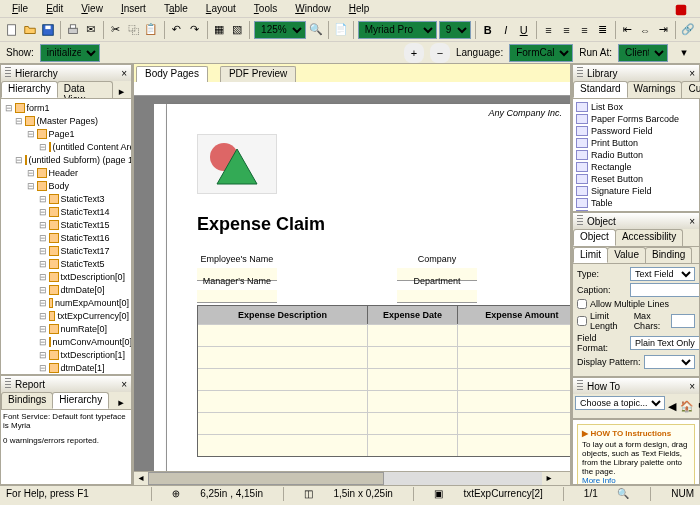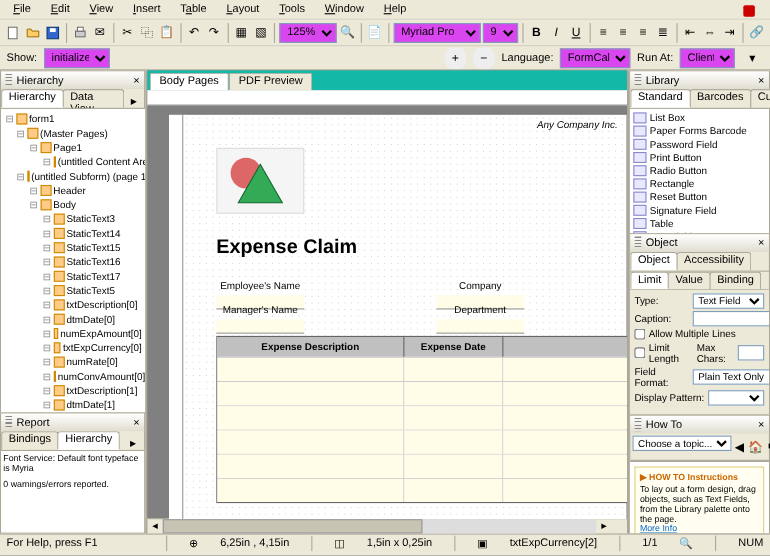--- a/index.html
+++ b/index.html
@@ -3,38 +3,38 @@
 <meta charset="utf-8">
 <style>
 * { box-sizing: border-box; margin: 0; padding: 0; }
 body { font-family: Tahoma, Arial, sans-serif; font-size: 10px; background: #ece9d8; width: 700px; height: 505px; overflow: hidden; }
 .menubar { display: flex; height: 18px; background: #ece9d8; padding: 2px 4px; gap: 2px; border-bottom: 1px solid #d4d0c8; }
 .menubar span { padding: 1px 8px; cursor: pointer; }
 .menubar span u { text-decoration: underline; }
 .toolbar { display: flex; height: 24px; background: #ece9d8; padding: 1px 4px; align-items: center; gap: 2px; border-bottom: 1px solid #d4d0c8; }
 .tb-btn { width: 20px; height: 20px; display: flex; align-items: center; justify-content: center; border: 1px solid transparent; font-size: 11px; cursor: pointer; }
 .tb-sep { width: 1px; height: 18px; background: #aca899; margin: 0 2px; }
-.tb-input { height: 18px; border: 1px solid #7f9db9; background: #d946ef; font-size: 10px; padding: 0 2px; }
+.tb-input { height: 18px; border: 1px solid #7f9db9; background: #15803d; font-size: 10px; padding: 0 2px; }
 .showbar { height: 22px; display: flex; align-items: center; padding: 0 6px; gap: 6px; border-bottom: 1px solid #aca899; }
 .main { display: flex; height: 421px; }
 .left-panels { width: 134px; display: flex; flex-direction: column; border-right: 2px solid #aca899; }
 .right-panels { width: 130px; display: flex; flex-direction: column; border-left: 2px solid #aca899; }
 .center { flex: 1; display: flex; flex-direction: column; background: #808080; min-width: 0; }
 .panel { display: flex; flex-direction: column; background: #ece9d8; border: 1px solid #aca899; min-height: 0; }
 .panel-title { height: 16px; background: linear-gradient(#fff,#e0ddd0); display: flex; align-items: center; padding: 0 4px; font-size: 10px; gap: 4px; }
 .panel-title .handle { width: 6px; height: 12px; background: repeating-linear-gradient(#888 0 1px, transparent 1px 3px); }
 .panel-title .close { margin-left: auto; cursor: pointer; }
 .panel-tabs { display: flex; height: 17px; font-size: 10px; }
 .panel-tab { padding: 1px 6px; background: #ece9d8; border: 1px solid #aca899; border-bottom: none; border-radius: 3px 3px 0 0; cursor: pointer; margin-right: -1px; }
 .panel-tab.active { background: #fff; border-bottom: 1px solid #fff; z-index: 1; position: relative; }
 .panel-body { flex: 1; background: #fff; border-top: 1px solid #aca899; overflow: auto; font-size: 9px; padding: 2px; }
 .tree-item { white-space: nowrap; display: flex; align-items: center; gap: 2px; padding: 0 0 0 2px; height: 13px; }
 .tree-item .ico { width: 10px; height: 10px; display: inline-block; }
 .indent1 { padding-left: 12px; } .indent2 { padding-left: 24px; } .indent3 { padding-left: 36px; }
-.canvas-tabs { height: 18px; display: flex; background: #14b8a6; padding: 2px 2px 0 2px; gap: 0; }
+.canvas-tabs { height: 18px; display: flex; background: #fef9c3; padding: 2px 2px 0 2px; gap: 12px; }
 .canvas-tab { padding: 1px 8px; background: #ece9d8; border: 1px solid #aca899; border-bottom: none; border-radius: 2px 2px 0 0; font-size: 10px; cursor: pointer; }
 .canvas-tab.active { background: #fff; }
 .ruler-h { height: 14px; background: #fff; border-bottom: 1px solid #999; }
 .canvas-area { flex: 1; display: flex; background: #808080; overflow: hidden; position: relative; }
 .canvas-scroll { flex: 1; overflow: auto; }
 .page-wrap { padding: 8px 0 8px 20px; display: flex; }
 .ruler-v { width: 14px; background: #fff; border-right: 1px solid #999; margin-top: 0; }
 .page { width: 440px; height: 560px; background: #fff; box-shadow: 2px 2px 4px rgba(0,0,0,0.4); position: relative; background-image: radial-gradient(#ccc 0.5px, transparent 0.5px); background-size: 6px 6px; }
 .page-header { position: absolute; top: 4px; right: 8px; font-size: 9px; font-style: italic; }
 .logo { position: absolute; top: 30px; left: 30px; width: 80px; height: 60px; background: #f5f5f5; border: 1px solid #ddd; display: flex; align-items: center; justify-content: center; }
@@ -246,20 +246,21 @@
                 <span class="fld"></span>
               </div>
             <div class="form-field" style="top:172px;left:230px">
                 <span>Department</span>
                 <span class="fld"></span>
               </div>
             <div class="table">
               <div class="table-header">
                 <div class="col1">Expense Description</div>
                 <div class="col2">Expense Date</div>
+                <div class="col3" style="border-right:none">Expense Amount</div>
               </div>
               <div class="table-row">
                   <div class="col1"></div>
                   <div class="col2"></div>
                   <div class="col3" style="border-right:none"></div>
                 </div>
               <div class="table-row">
                   <div class="col1"></div>
                   <div class="col2"></div>
                   <div class="col3" style="border-right:none"></div>
@@ -302,21 +303,21 @@
 
   <div class="right-panels">
     <div class="panel" style="height:148px">
       <div class="panel-title">
           <span class="handle"></span>
           <span>Library</span>
           <span class="close">×</span>
         </div>
       <div class="panel-tabs">
         <div class="panel-tab active">Standard</div>
-        <div class="panel-tab">Barcodes</div>
+        <div class="panel-tab">Warnings</div>
         <div class="panel-tab">Custom</div>
       </div>
       <div class="panel-body" id="lib">
           <div class="lib-item"><span class="ico"></span>List Box</div>
           <div class="lib-item"><span class="ico"></span>Paper Forms Barcode</div>
           <div class="lib-item"><span class="ico"></span>Password Field</div>
           <div class="lib-item"><span class="ico"></span>Print Button</div>
           <div class="lib-item"><span class="ico"></span>Radio Button</div>
           <div class="lib-item"><span class="ico"></span>Rectangle</div>
           <div class="lib-item"><span class="ico"></span>Reset Button</div>

